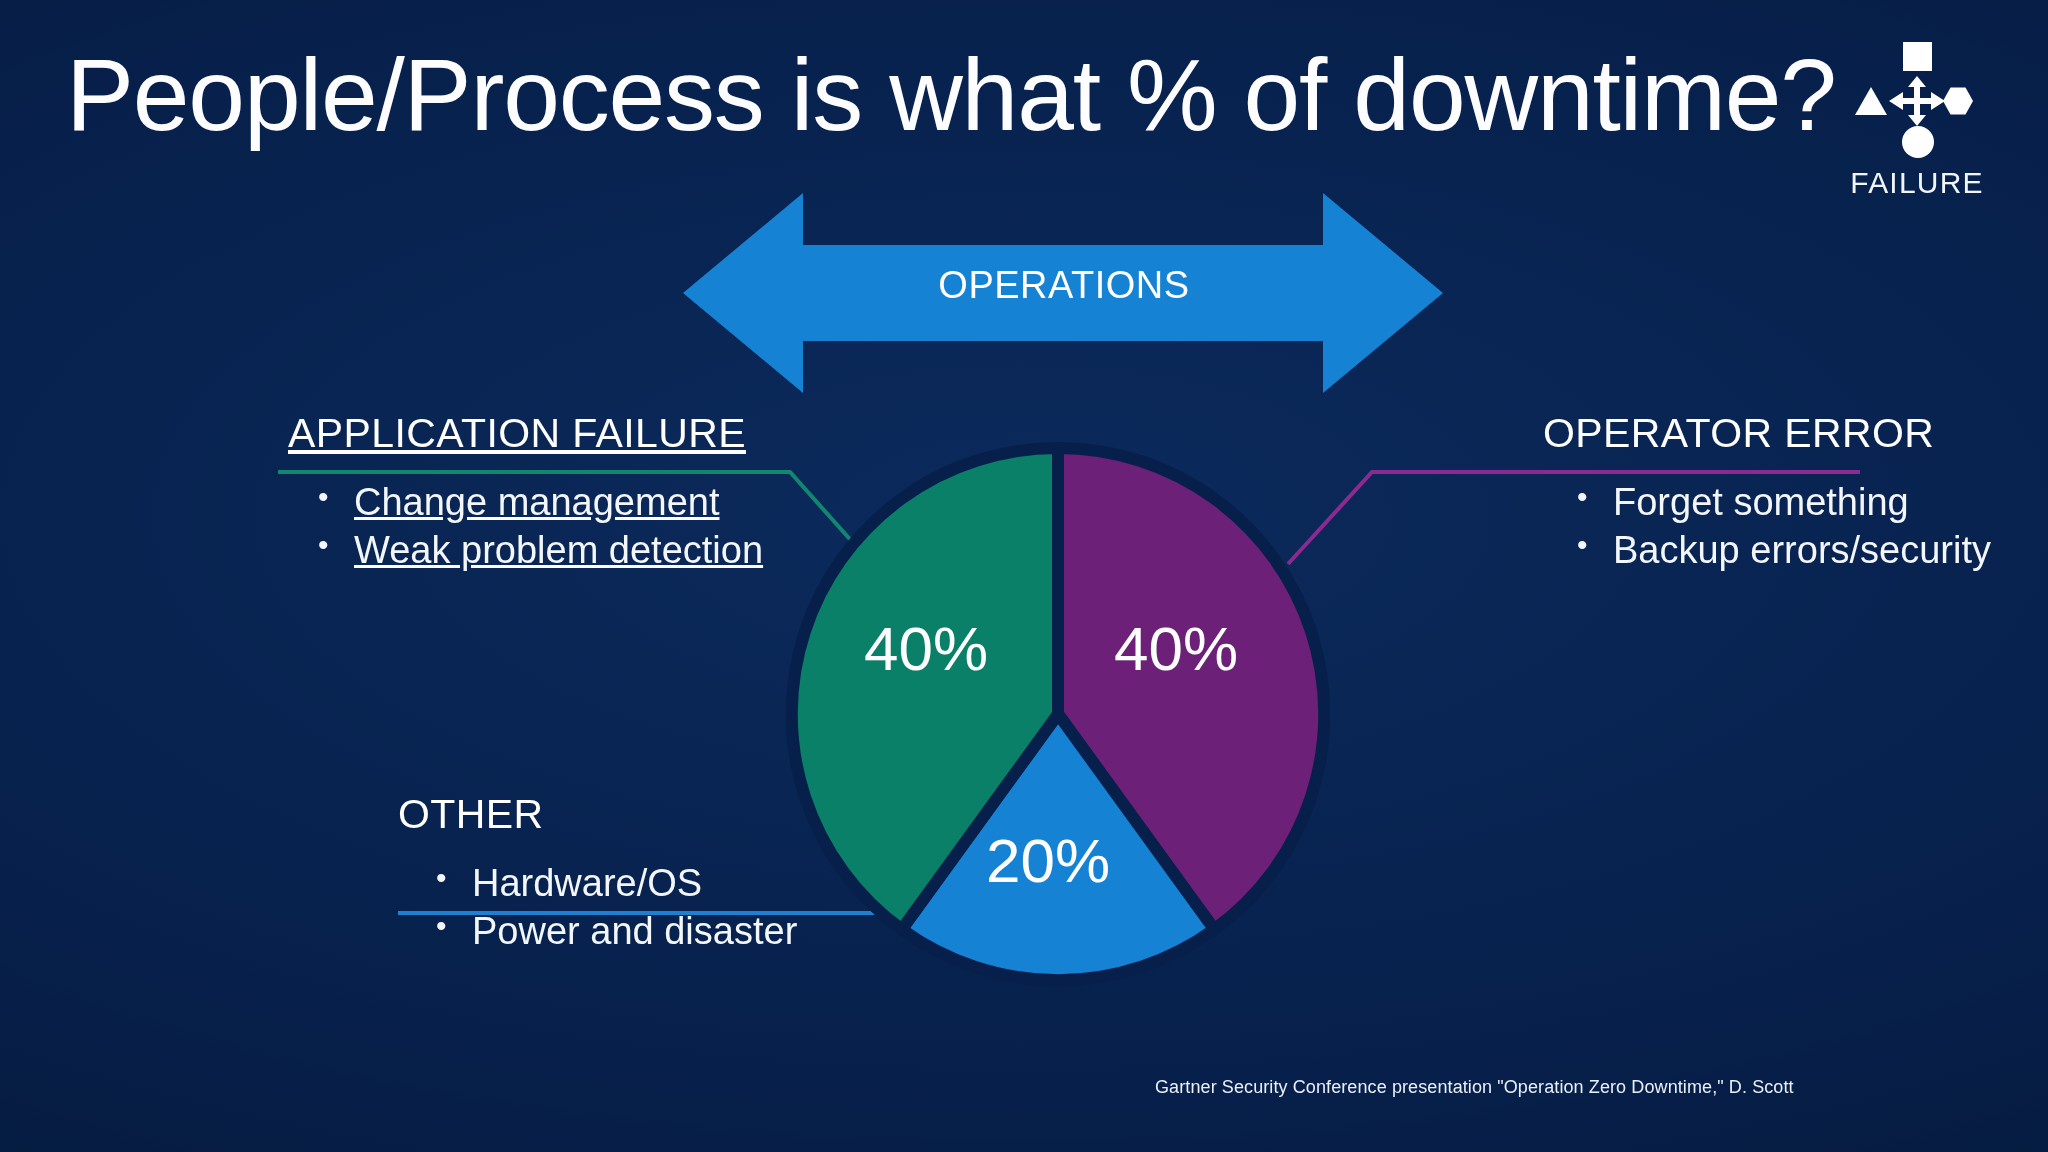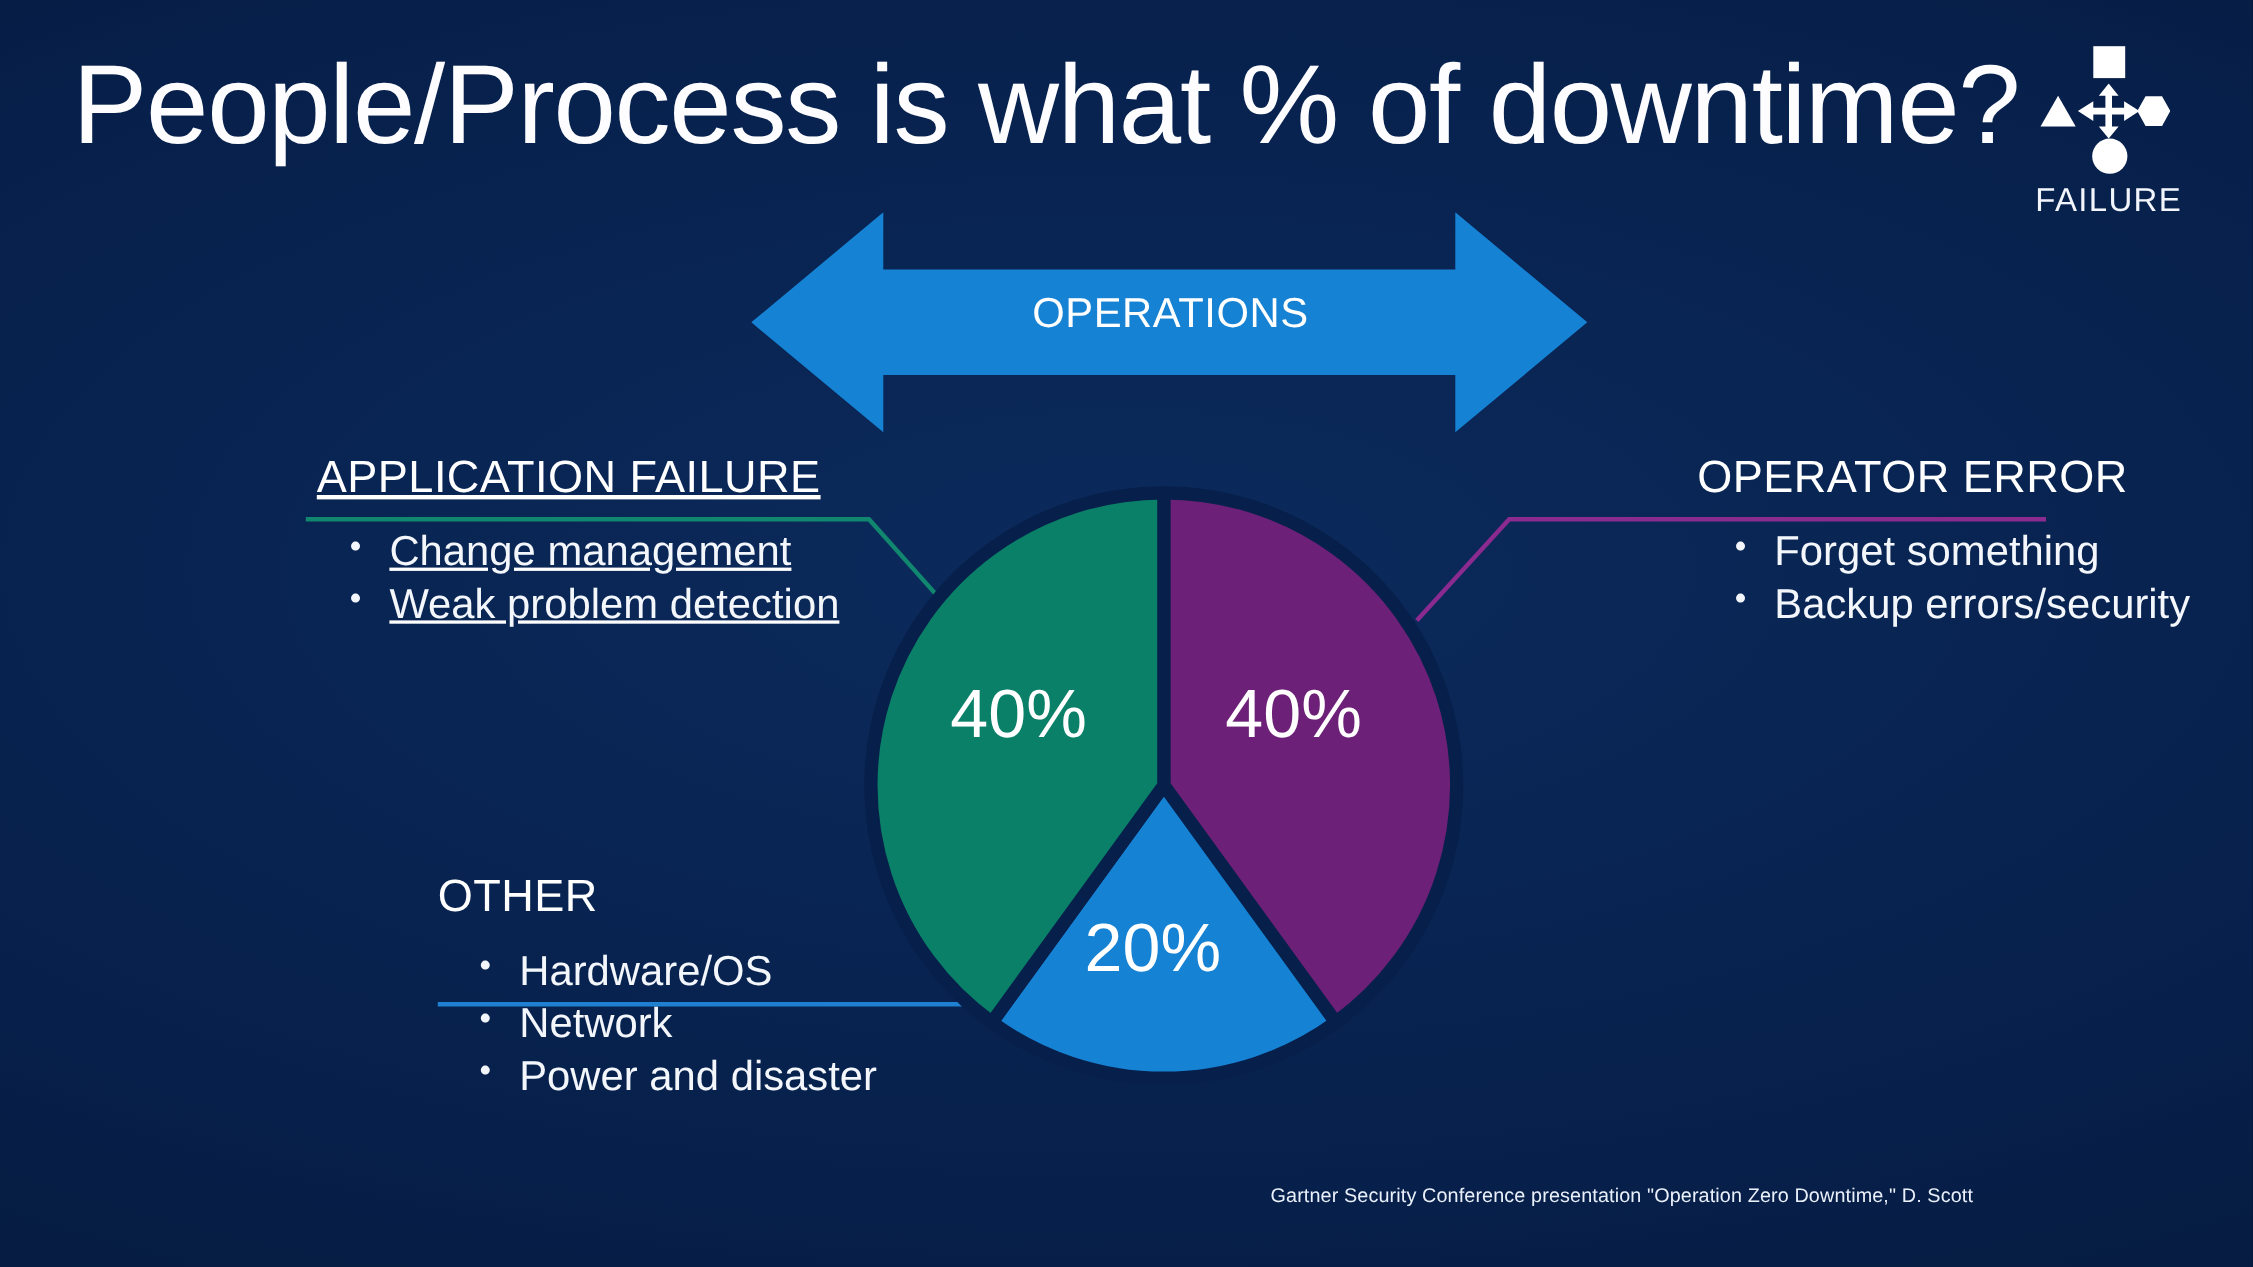--- a/index.html
+++ b/index.html
@@ -242,20 +242,19 @@
     <ul>
       <li>Forget something</li>
       <li>Backup errors/security</li>
     </ul>
   </div>
 
   <div class="callout" id="cal-other">
     <div class="head">OTHER</div>
     <ul>
       <li>Hardware/OS</li>
-      <li>Network</li>
       <li>Power and disaster</li>
     </ul>
   </div>
 
   <div id="footer">Gartner Security Conference presentation "Operation Zero Downtime," D. Scott</div>
 
 </div>
 
 </body></html>

